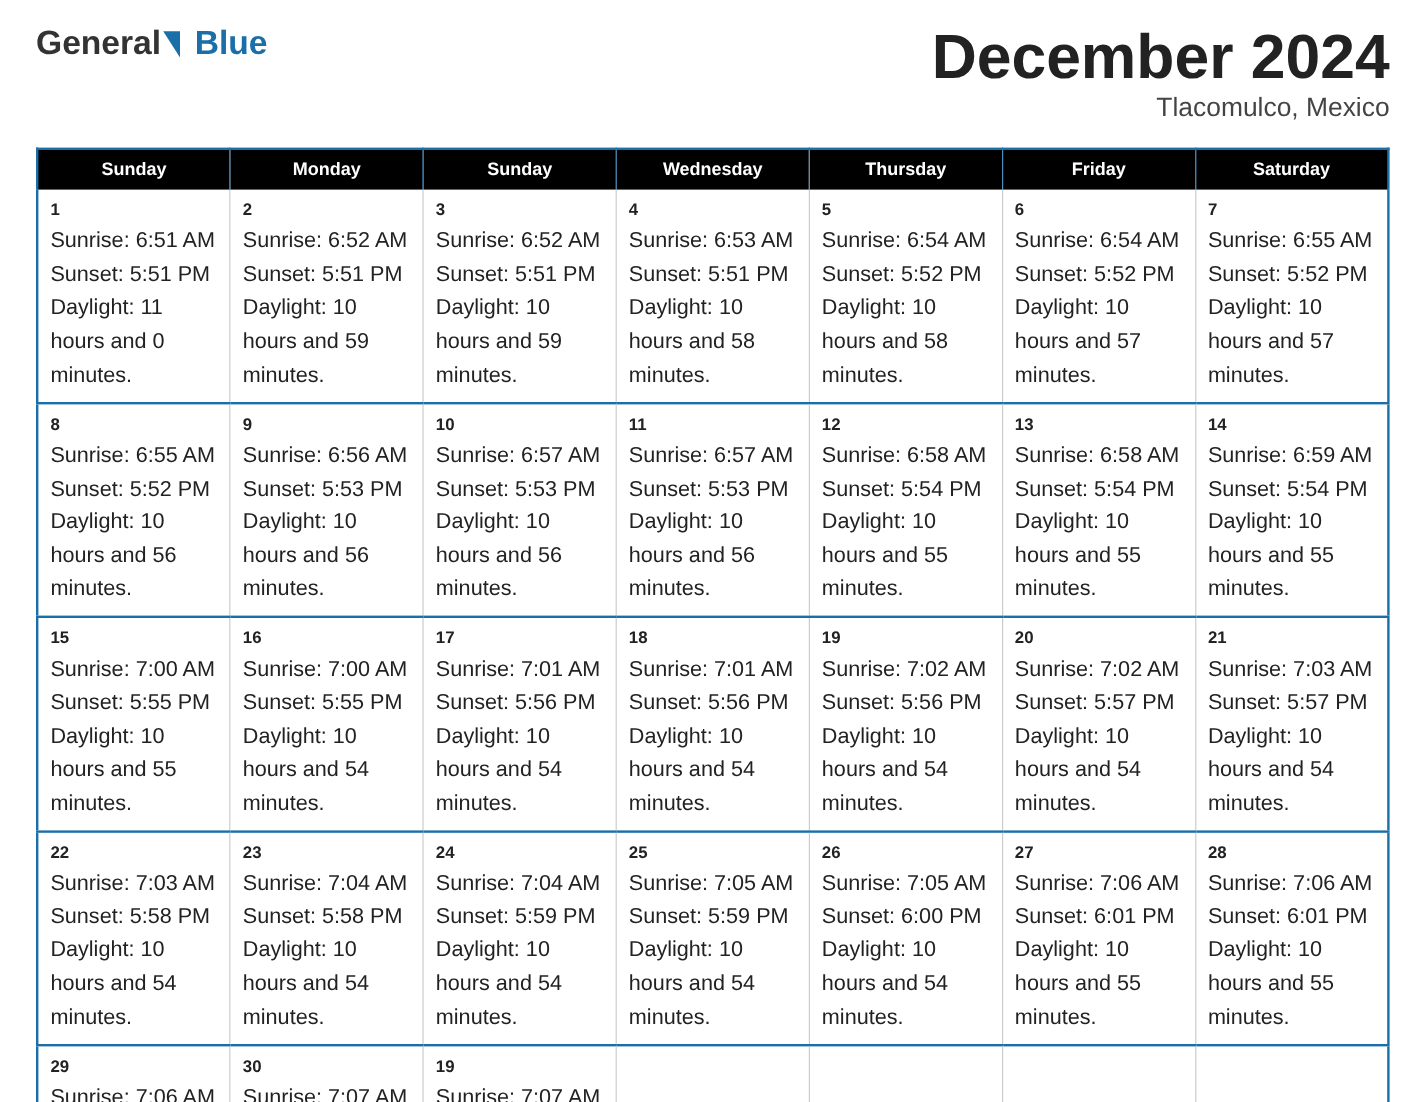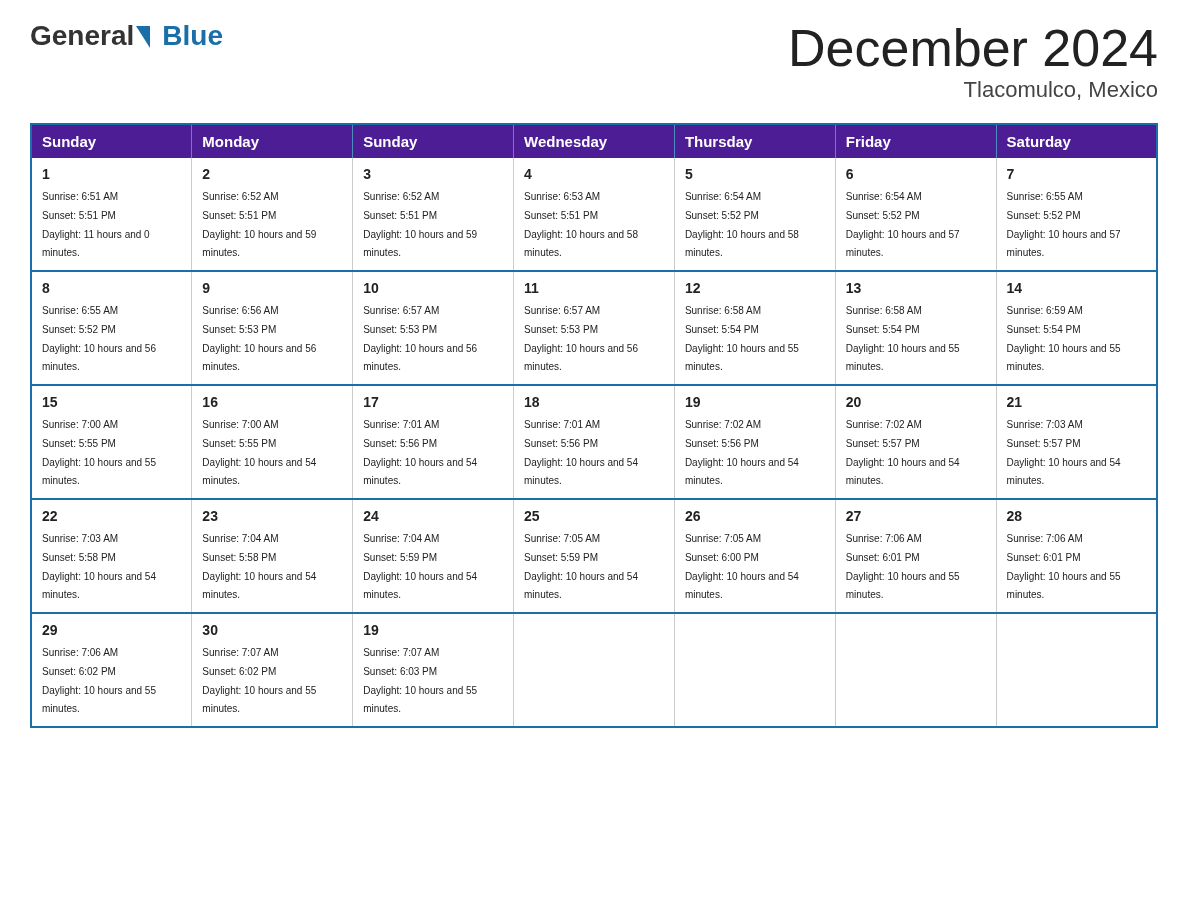--- a/index.html
+++ b/index.html
@@ -43,41 +43,41 @@
       font-size: 28px;
       font-weight: bold;
       color: #1a6fa8;
       margin-left: 12px;
     }
     .title-section {
       text-align: right;
     }
     .month-title {
       font-size: 52px;
-      font-weight: 400;
+      font-weight: 700;
       color: #222;
       line-height: 1.1;
     }
     .location-title {
       font-size: 22px;
       color: #444;
       font-weight: normal;
     }
     table {
       width: 100%;
       border-collapse: collapse;
       border: 2px solid #1a6fa8;
     }
     thead tr th {
-      background-color: #4c1d95;
+      background-color: #000000;
       color: #fff;
       font-size: 15px;
       font-weight: bold;
       padding: 8px 10px;
-      text-align: left;
+      text-align: center;
       border-right: 1px solid #4a8fc0;
     }
     thead tr th:last-child {
       border-right: none;
     }
     tbody tr td {
       vertical-align: top;
       padding: 6px 10px 8px 10px;
       font-size: 12.5px;
       color: #222;
@@ -92,21 +92,21 @@
     tbody tr:last-child td {
       border-bottom: none;
     }
     .day-num {
       font-size: 14px;
       font-weight: bold;
       display: block;
       margin-bottom: 2px;
     }
     .day-info {
-      font-size: 10px;
+      font-size: 18px;
       color: #222;
       line-height: 1.55;
     }
     .empty-cell {
       background: #fff;
     }
   </style>
 </head>
 <body>
 

